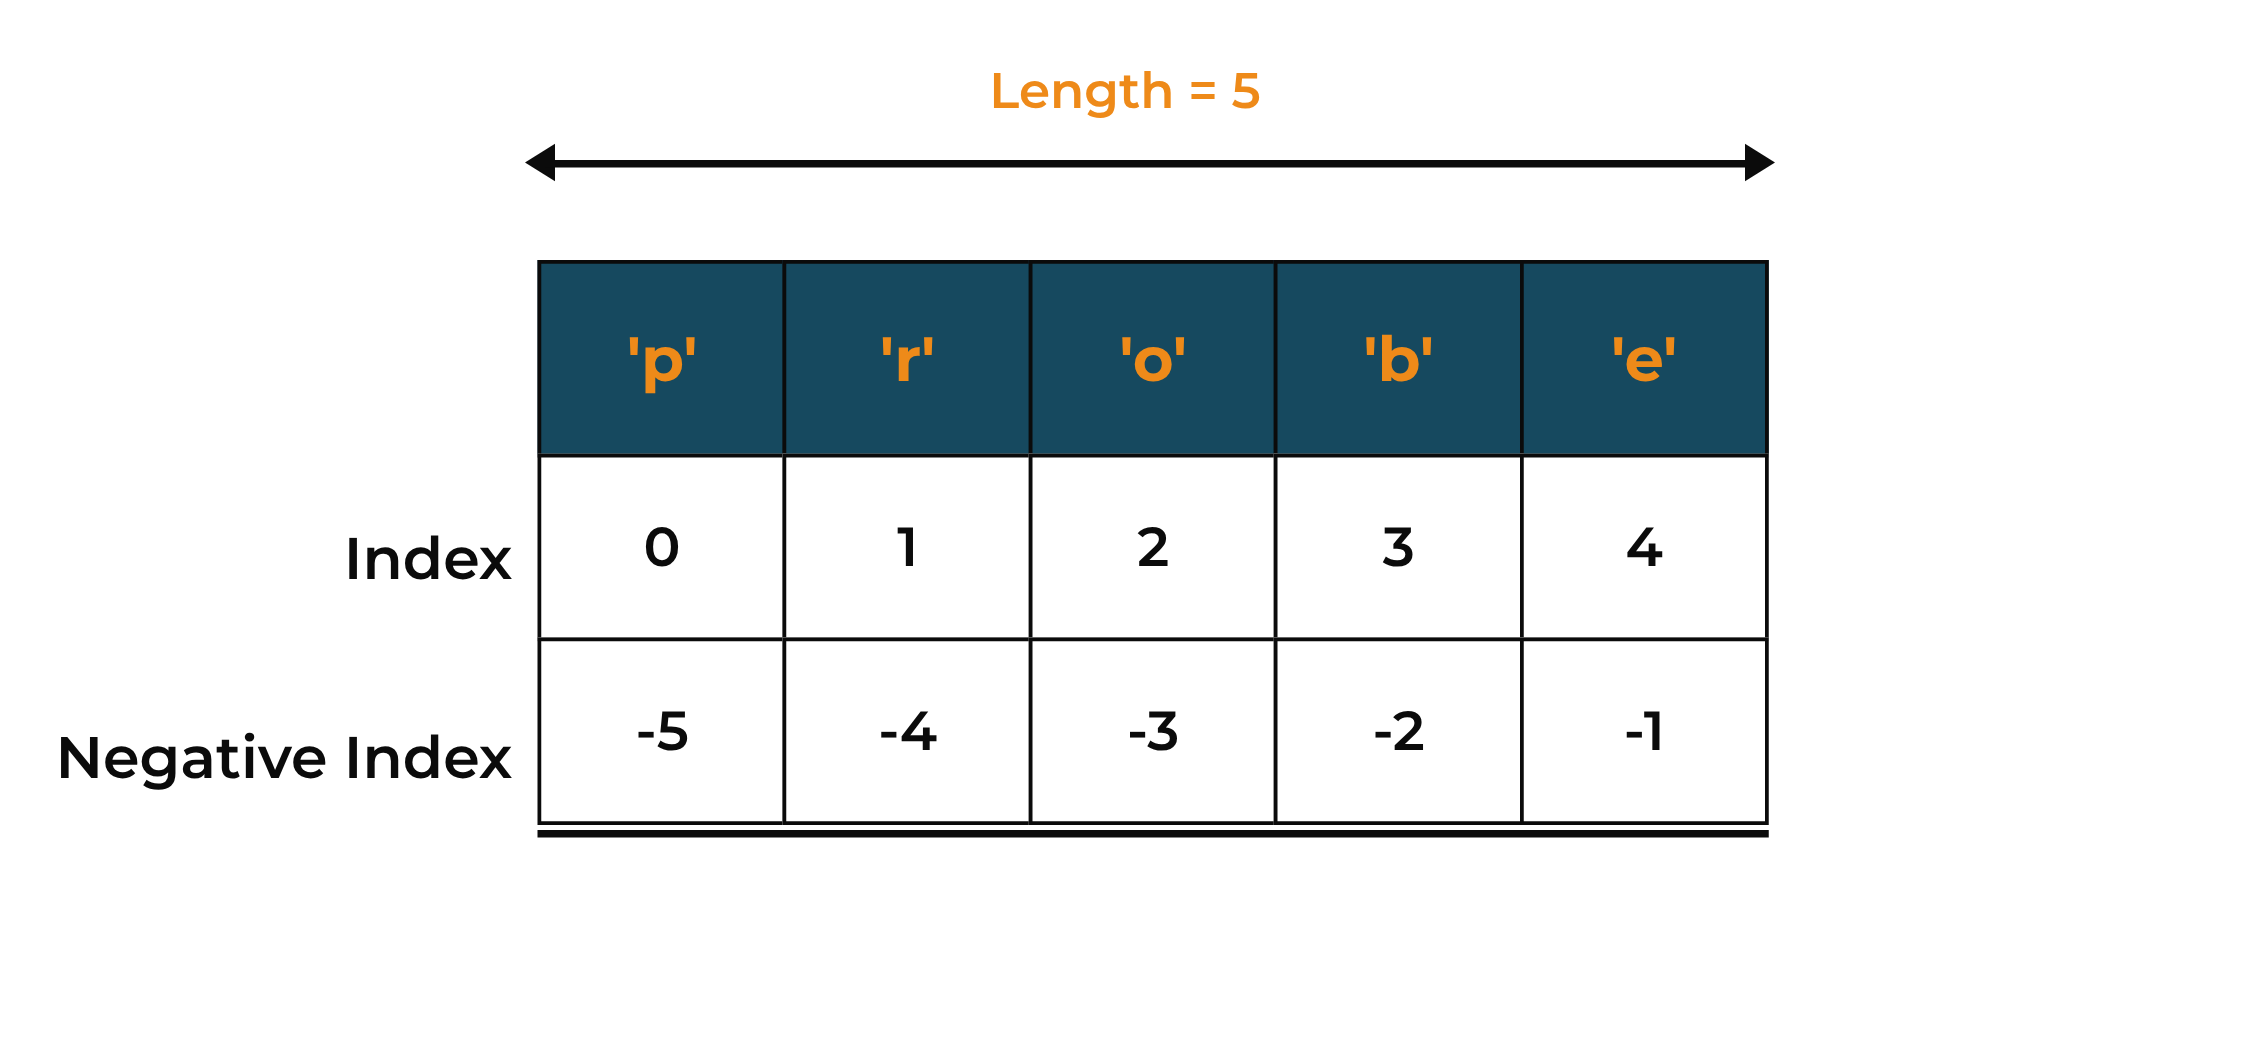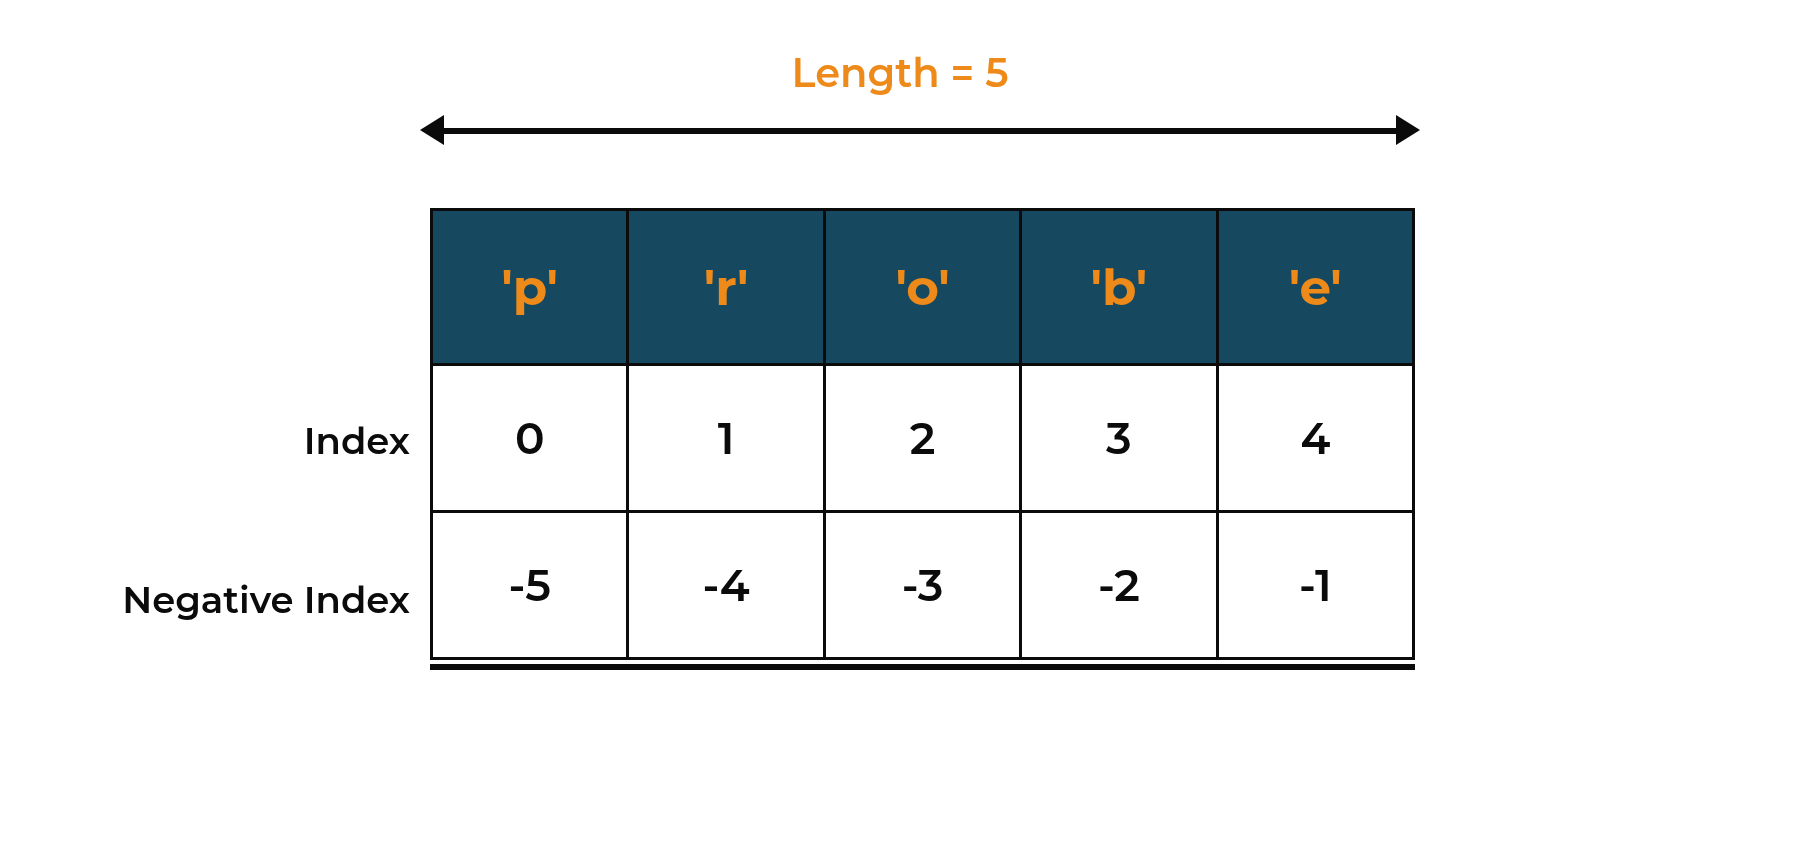--- a/index.html
+++ b/index.html
@@ -100,21 +100,21 @@
     height: 6px;
     background: #0b0b0b;
     margin-top: 4px;
   }
 
   .label-index, .label-negindex {
     position: absolute;
     right: 1390px; 
     width: 400px;
     text-align: right;
-    font-size: 37px;
+    font-size: 47px;
     font-weight: 600;
     color: #0b0b0b;
   }
   .label-index   { top: 418px; }
   .label-negindex{ top: 565px; margin-top: 12px; }
 </style>
 </head>
 <body>
 
 <div class="canvas">

